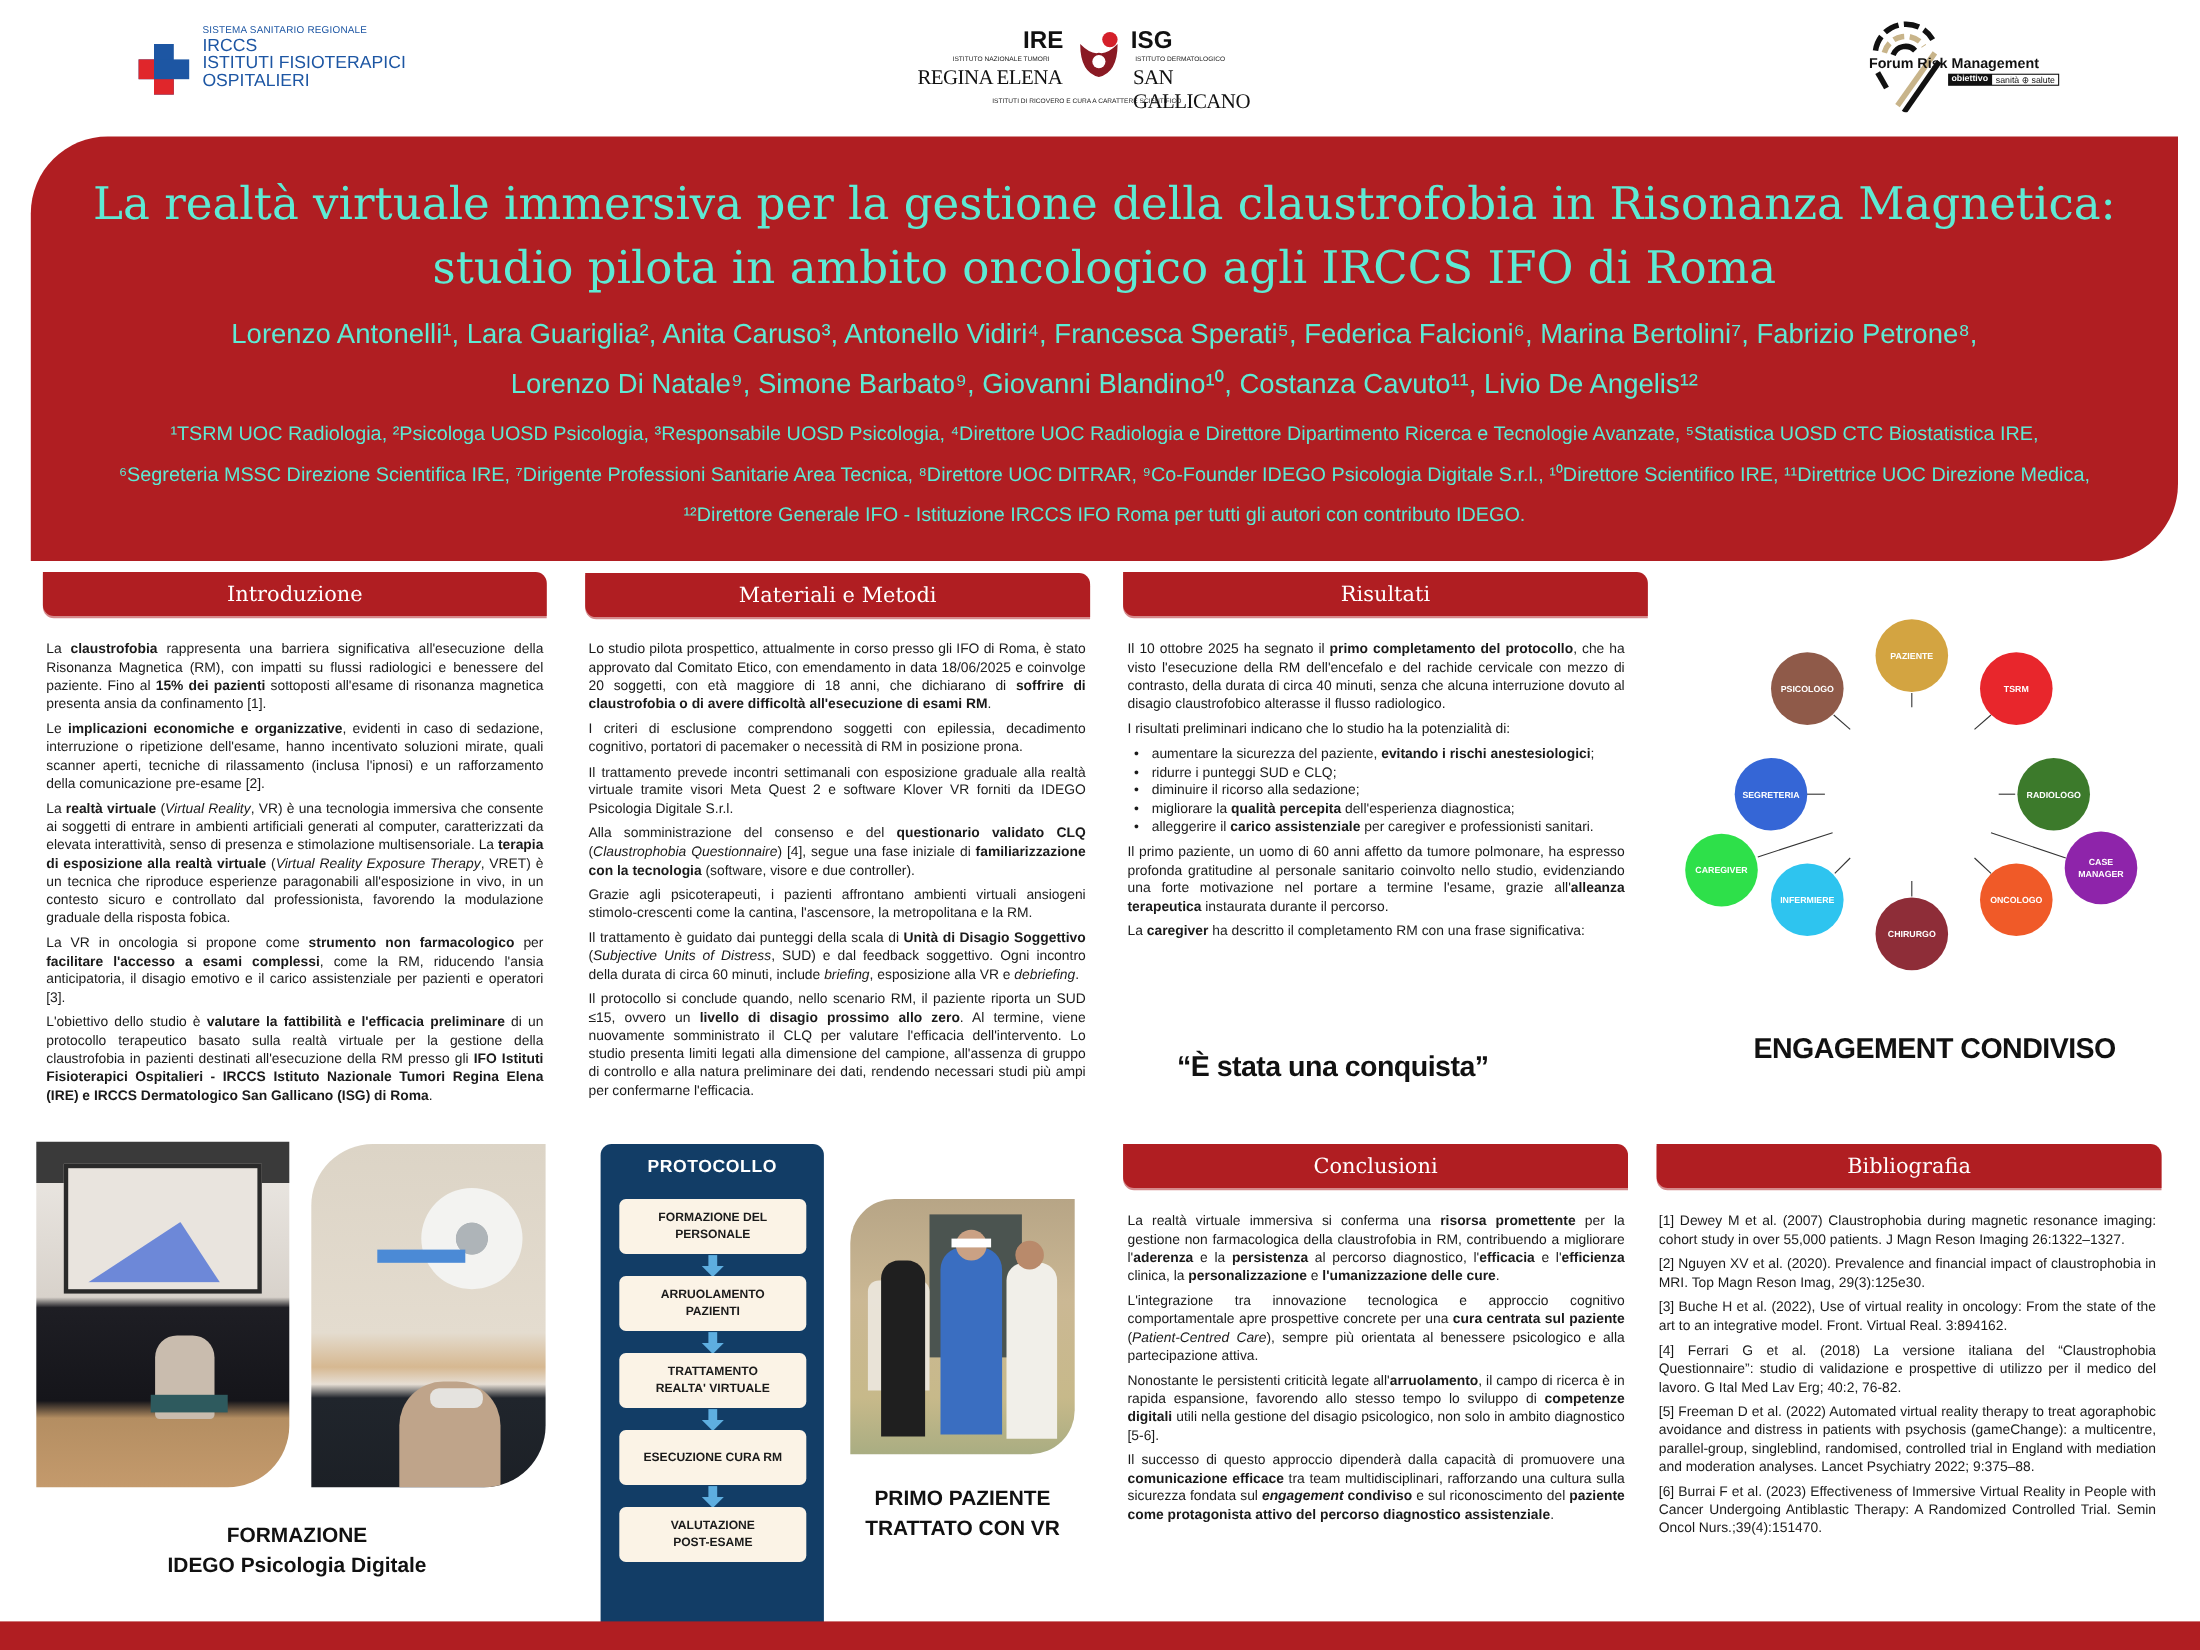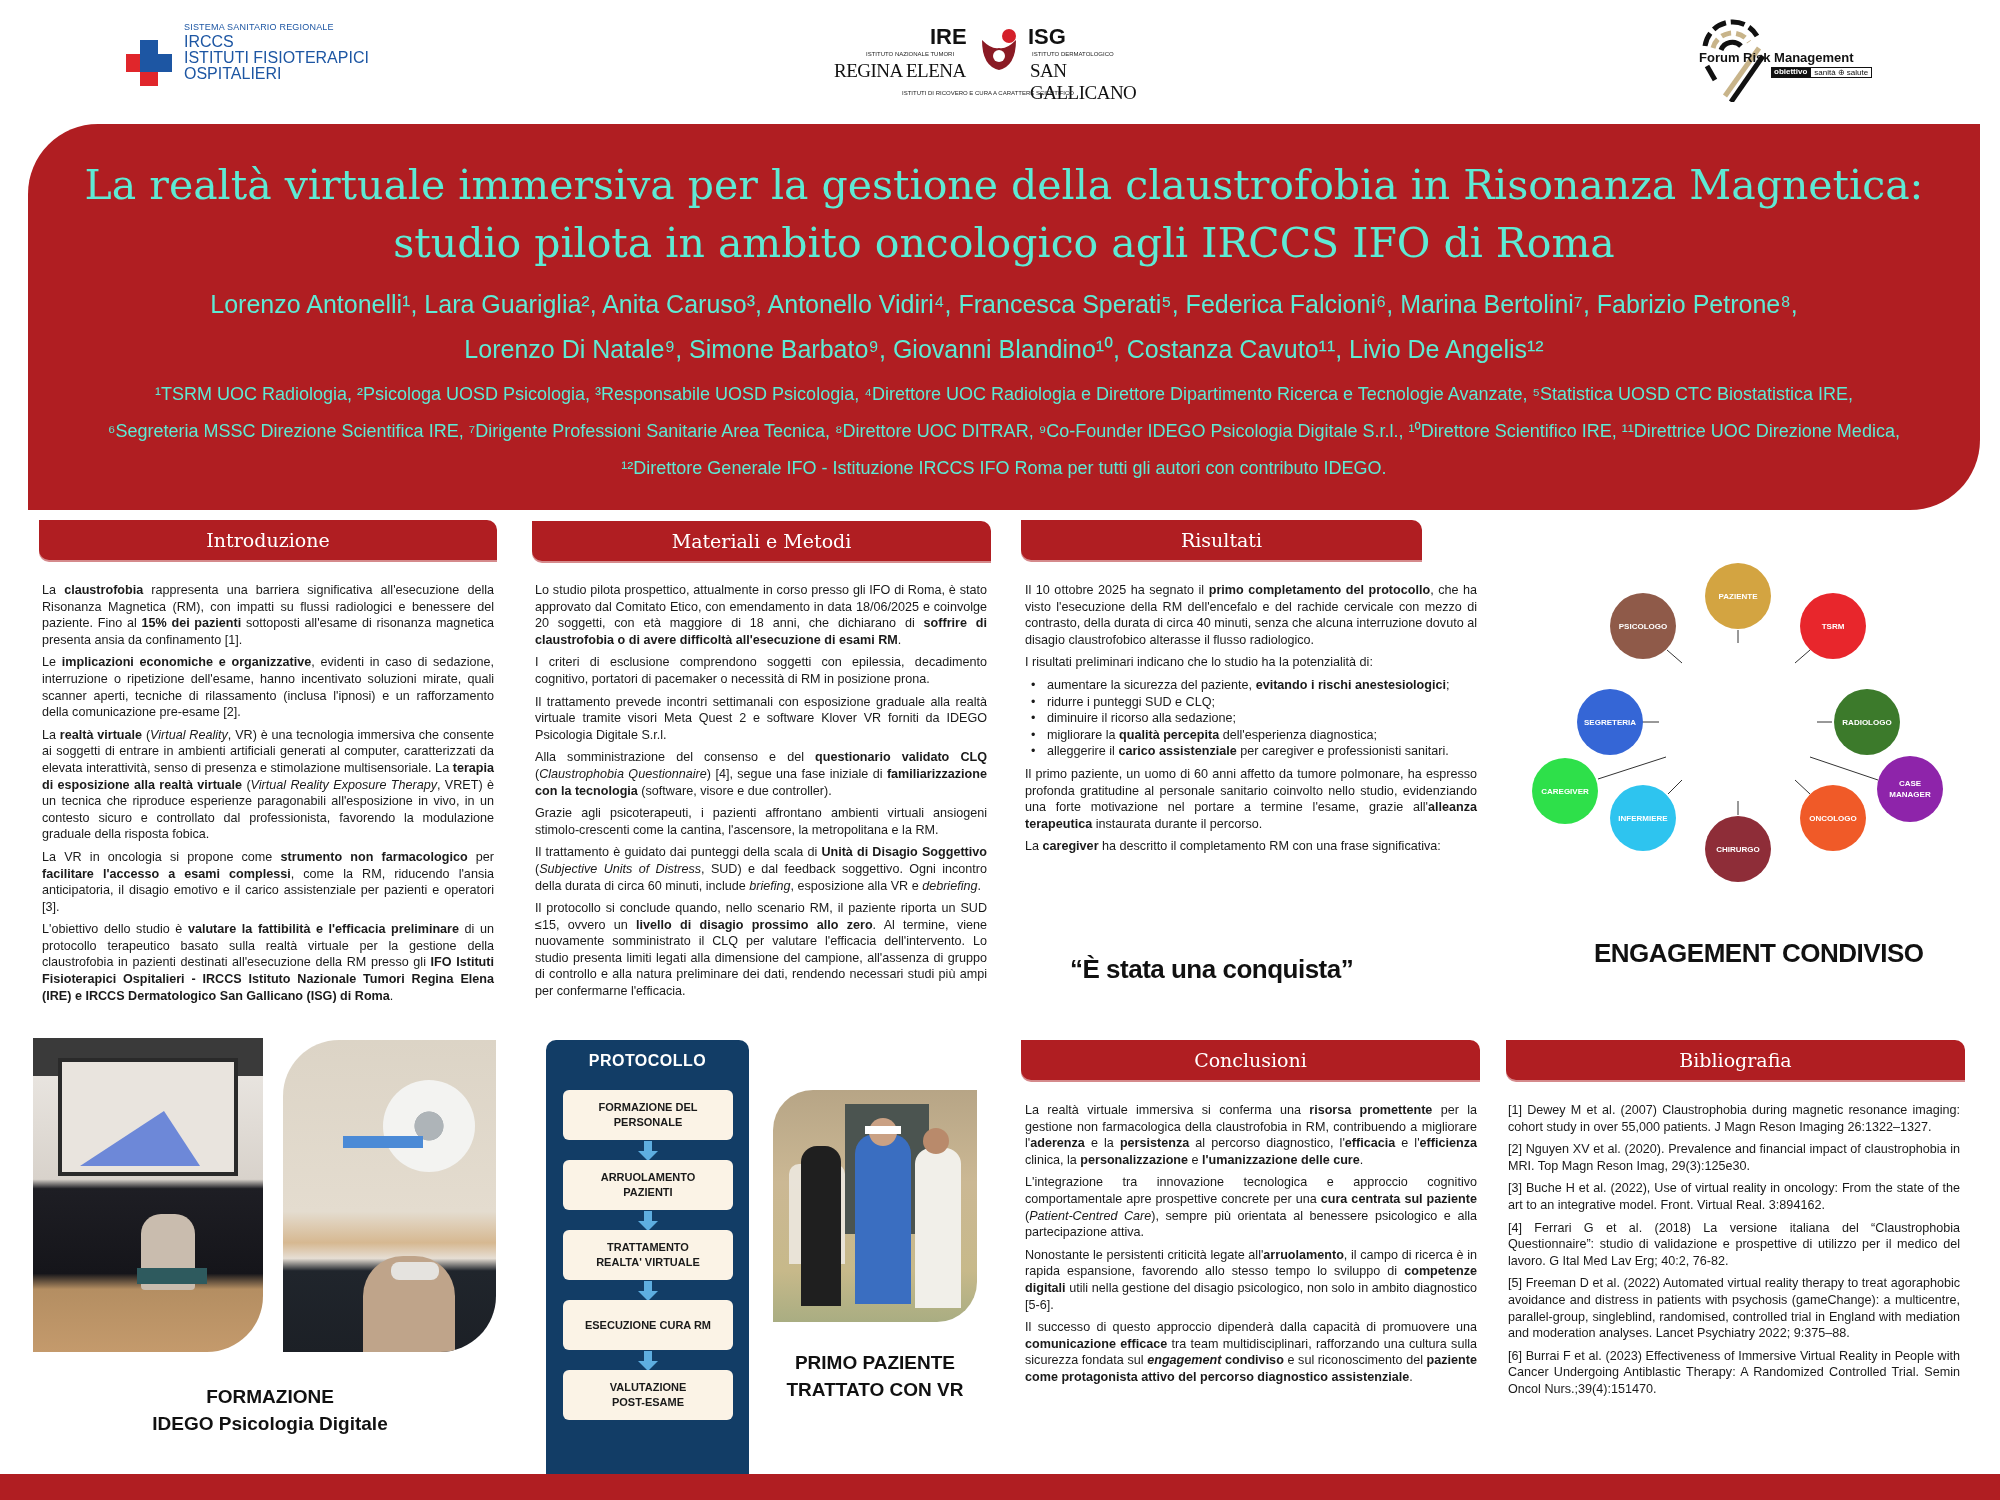--- a/index.html
+++ b/index.html
@@ -148,21 +148,21 @@
 studio pilota in ambito oncologico agli IRCCS IFO di Roma</div>
   <div class="authors">Lorenzo Antonelli¹, Lara Guariglia², Anita Caruso³, Antonello Vidiri⁴, Francesca Sperati⁵, Federica Falcioni⁶, Marina Bertolini⁷, Fabrizio Petrone⁸,
 Lorenzo Di Natale⁹, Simone Barbato⁹, Giovanni Blandino¹⁰, Costanza Cavuto¹¹, Livio De Angelis¹²</div>
   <div class="affil">¹TSRM UOC Radiologia, ²Psicologa UOSD Psicologia, ³Responsabile UOSD Psicologia, ⁴Direttore UOC Radiologia e Direttore Dipartimento Ricerca e Tecnologie Avanzate, ⁵Statistica UOSD CTC Biostatistica IRE,
 ⁶Segreteria MSSC Direzione Scientifica IRE, ⁷Dirigente Professioni Sanitarie Area Tecnica, ⁸Direttore UOC DITRAR, ⁹Co-Founder IDEGO Psicologia Digitale S.r.l., ¹⁰Direttore Scientifico IRE, ¹¹Direttrice UOC Direzione Medica,
 ¹²Direttore Generale IFO - Istituzione IRCCS IFO Roma per tutti gli autori con contributo IDEGO.</div>
 </div>
 
 <div class="sec-h" style="left:39px; top:520px; width:458px;">Introduzione</div>
 <div class="sec-h" style="left:532px; top:521px; width:459px;">Materiali e Metodi</div>
-<div class="sec-h" style="left:1021px; top:520px; width:401px;">Risultati</div>
+<div class="sec-h" style="left:1021px; top:520px; width:477px;">Risultati</div>
 <div class="sec-h" style="left:1021px; top:1040px; width:459px;">Conclusioni</div>
 <div class="sec-h" style="left:1506px; top:1040px; width:459px;">Bibliografia</div>
 
 <div class="txt" style="left:42px; top:582px; width:452px;">
     <p>La <b>claustrofobia</b> rappresenta una barriera significativa all'esecuzione della Risonanza Magnetica (RM), con impatti su flussi radiologici e benessere del paziente. Fino al <b>15% dei pazienti</b> sottoposti all'esame di risonanza magnetica presenta ansia da confinamento [1].</p>
     <p>Le <b>implicazioni economiche e organizzative</b>, evidenti in caso di sedazione, interruzione o ripetizione dell'esame, hanno incentivato soluzioni mirate, quali scanner aperti, tecniche di rilassamento (inclusa l'ipnosi) e un rafforzamento della comunicazione pre-esame [2].</p>
     <p>La <b>realtà virtuale</b> (<i>Virtual Reality</i>, VR) è una tecnologia immersiva che consente ai soggetti di entrare in ambienti artificiali generati al computer, caratterizzati da elevata interattività, senso di presenza e stimolazione multisensoriale. La <b>terapia di esposizione alla realtà virtuale</b> (<i>Virtual Reality Exposure Therapy</i>, VRET) è un tecnica che riproduce esperienze paragonabili all'esposizione in vivo, in un contesto sicuro e controllato dal professionista, favorendo la modulazione graduale della risposta fobica.</p>
     <p>La VR in oncologia si propone come <b>strumento non farmacologico</b> per <b>facilitare l'accesso a esami complessi</b>, come la RM, riducendo l'ansia anticipatoria, il disagio emotivo e il carico assistenziale per pazienti e operatori [3].</p>
     <p>L'obiettivo dello studio è <b>valutare la fattibilità e l'efficacia preliminare</b> di un protocollo terapeutico basato sulla realtà virtuale per la gestione della claustrofobia in pazienti destinati all'esecuzione della RM presso gli <b>IFO Istituti Fisioterapici Ospitalieri - IRCCS Istituto Nazionale Tumori Regina Elena (IRE) e IRCCS Dermatologico San Gallicano (ISG) di Roma</b>.</p>
   </div>

